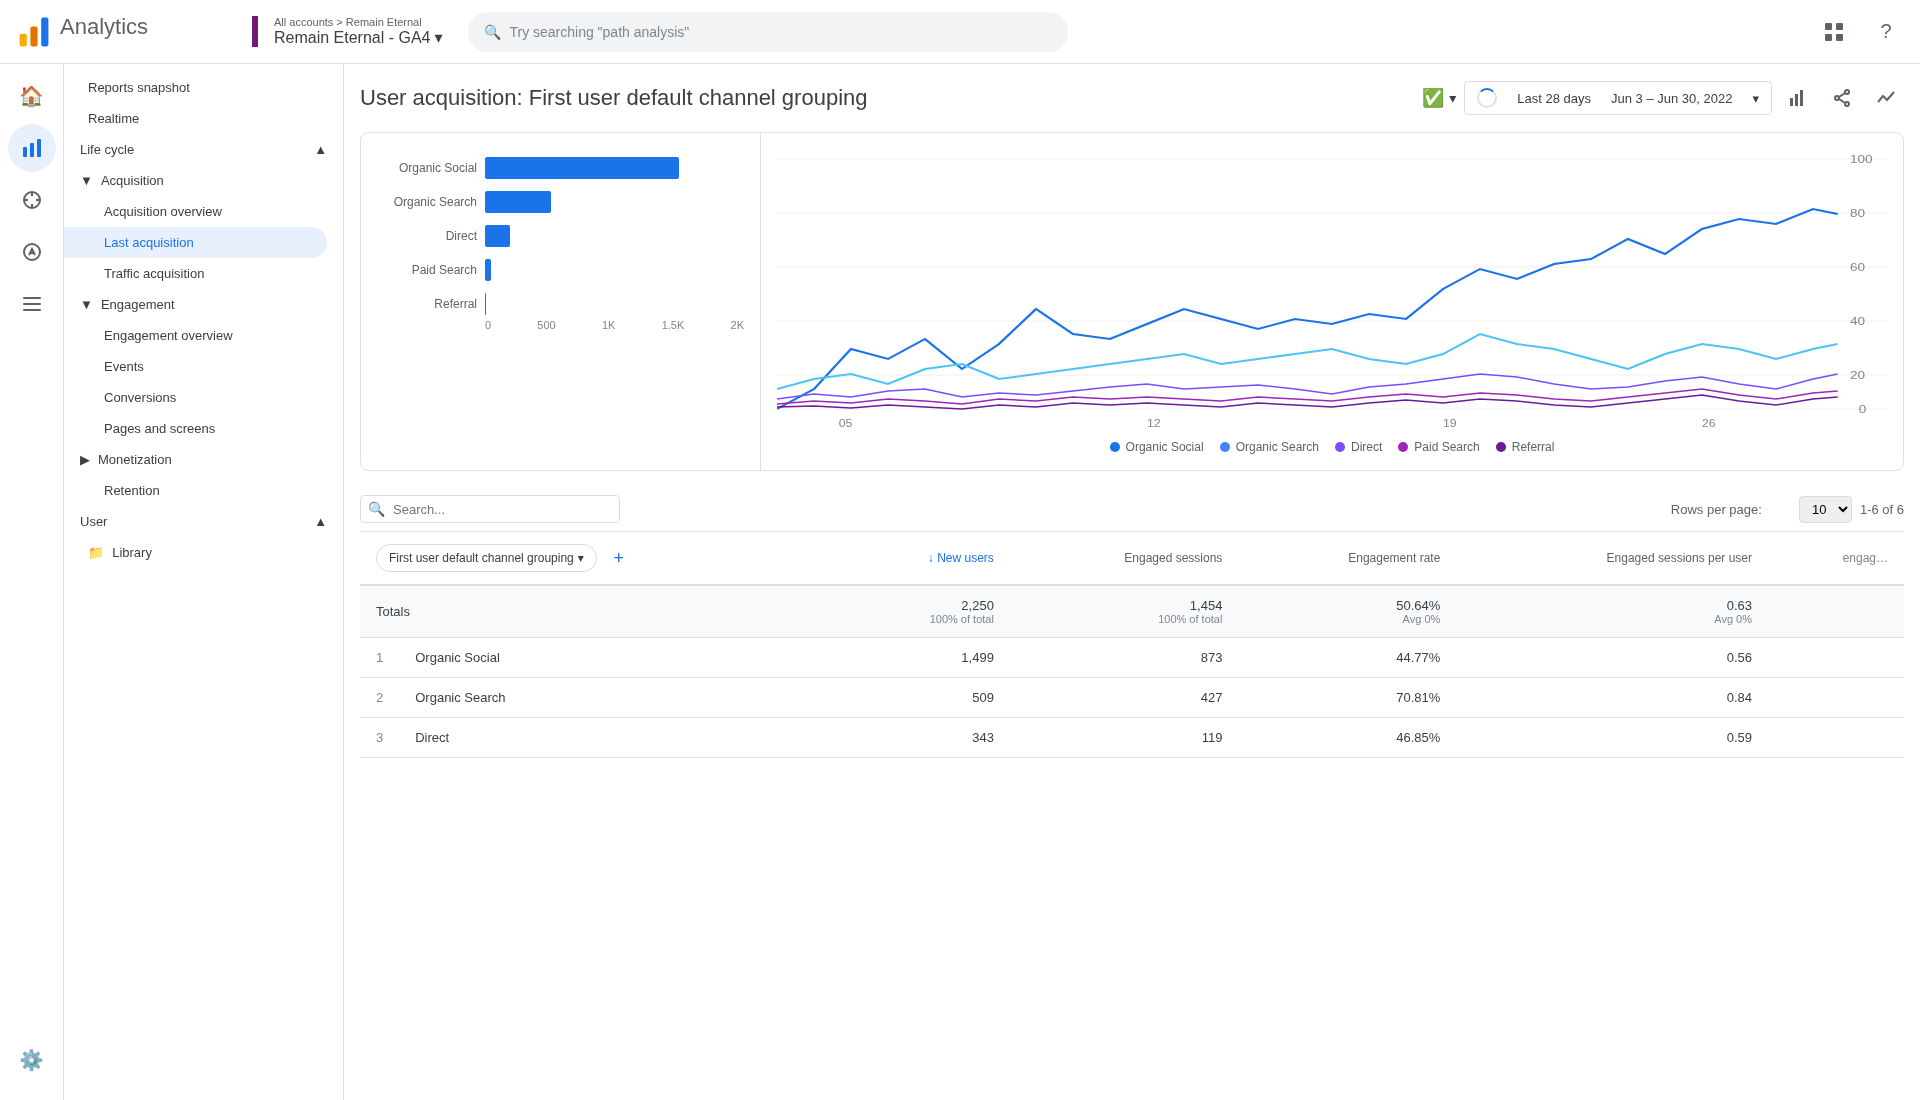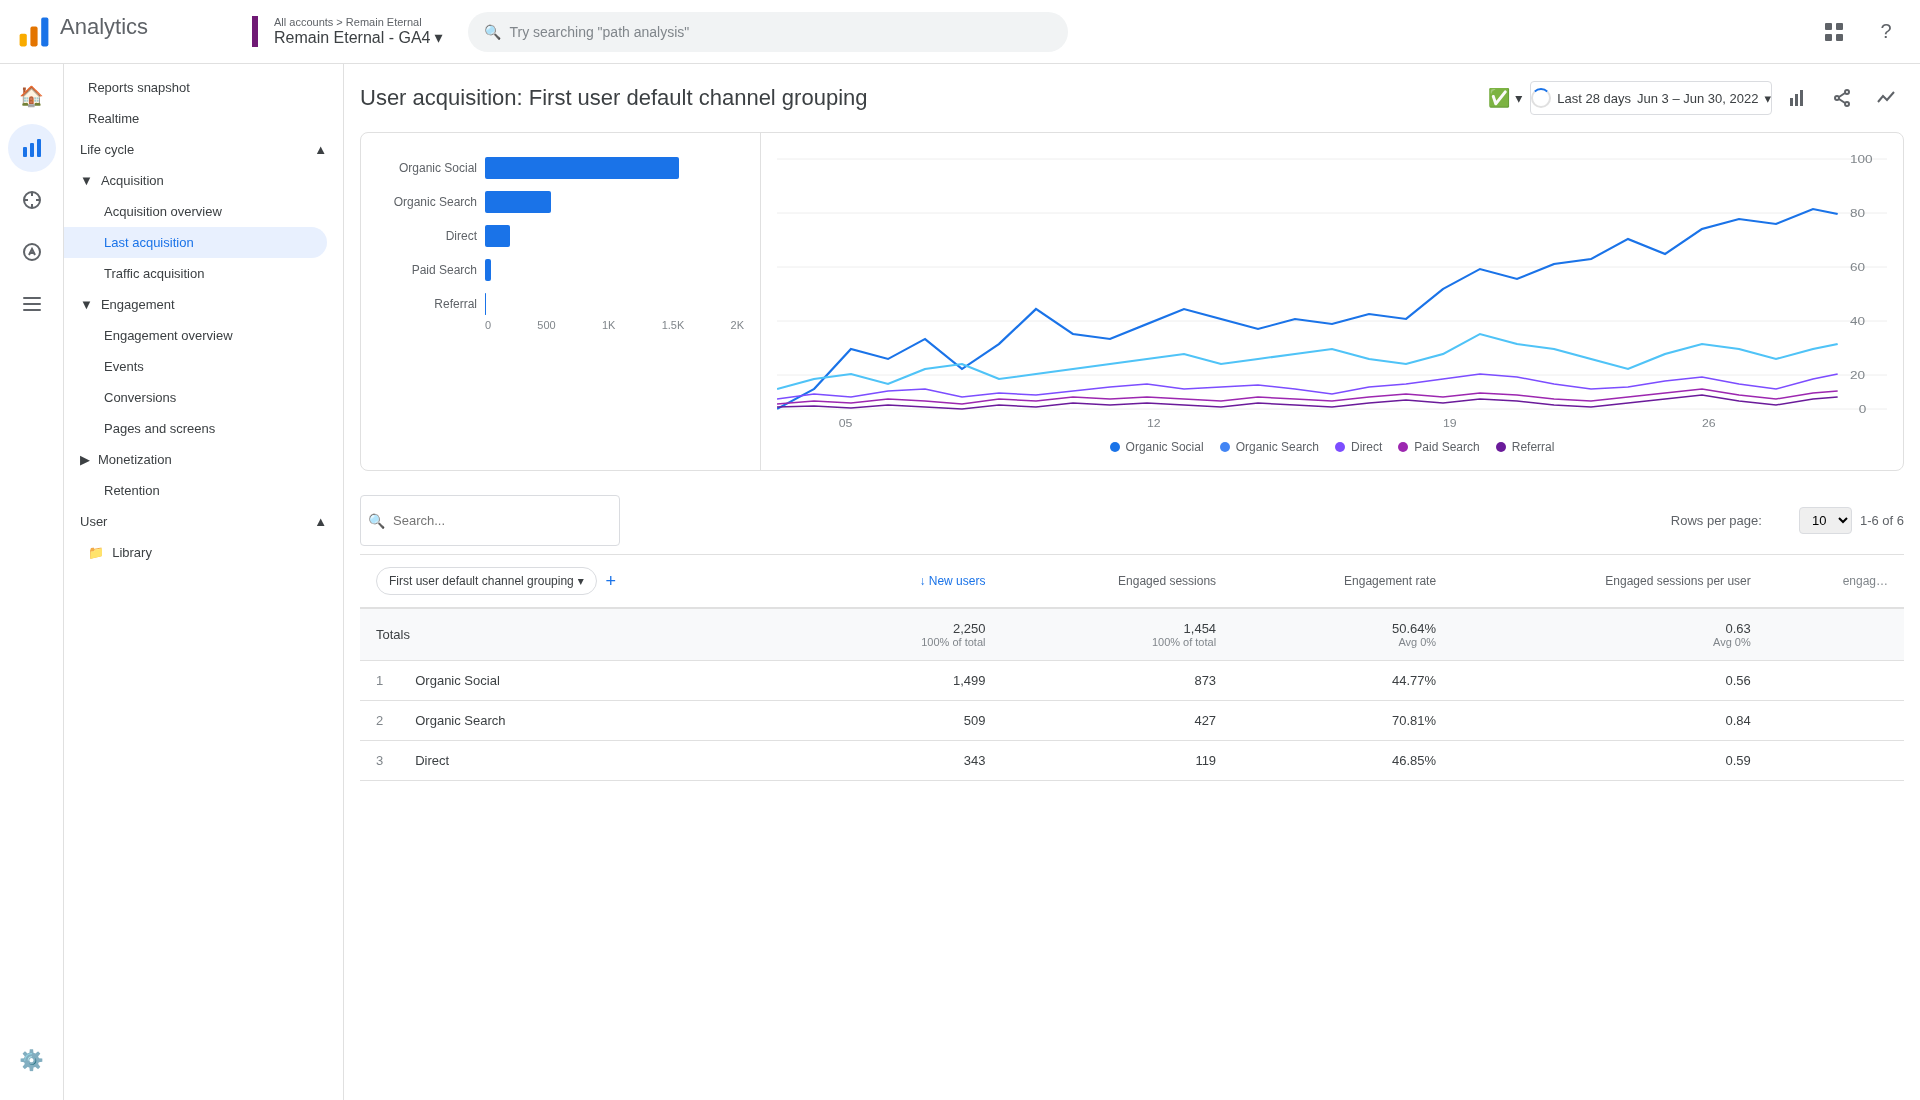--- a/index.html
+++ b/index.html
@@ -173,22 +173,22 @@
     }
     .header-controls {
       margin-left: auto;
       display: flex;
       align-items: center;
       gap: 8px;
     }
     .date-range-btn {
       display: flex;
       align-items: center;
-      gap: 6px;
-      padding: 6px 0;
+      gap: 20px;
+      padding: 6px 12px;
       border: 1px solid #dadce0;
       border-radius: 4px;
       cursor: pointer;
       font-size: 13px;
       color: #3c4043;
       background: #fff;
     }
     .icon-btn {
       width: 36px;
       height: 36px;
@@ -278,21 +278,21 @@
 
     
     .table-controls {
       display: flex;
       align-items: center;
       gap: 8px;
       padding: 8px 0;
       border-bottom: 1px solid #e0e0e0;
     }
     .search-input {
-      height: 51px;
+      height: 28px;
       border: 1px solid #dadce0;
       border-radius: 4px;
       padding: 0 12px 0 32px;
       font-size: 13px;
       outline: none;
       width: 260px;
     }
     .search-wrap {
       position: relative;
     }
@@ -687,21 +687,21 @@
         <option>50</option>
       </select>
       <span class="pagination-info">1-6 of 6</span>
     </div>
   </div>
 
   <table class="data-table">
     <thead>
       <tr>
         <th class="left" colspan="2">
-          <div style="display:flex;align-items:center;">
+          <div style="display:flex;align-items:center;gap:8px;">
             <div class="col-filter-btn">
               <span>First user default channel grouping</span>
               <span>▾</span>
             </div>
             <button class="add-col-btn">+</button>
           </div>
         </th>
         <th class="sortable">
           <span>↓ New users</span>
         </th>

